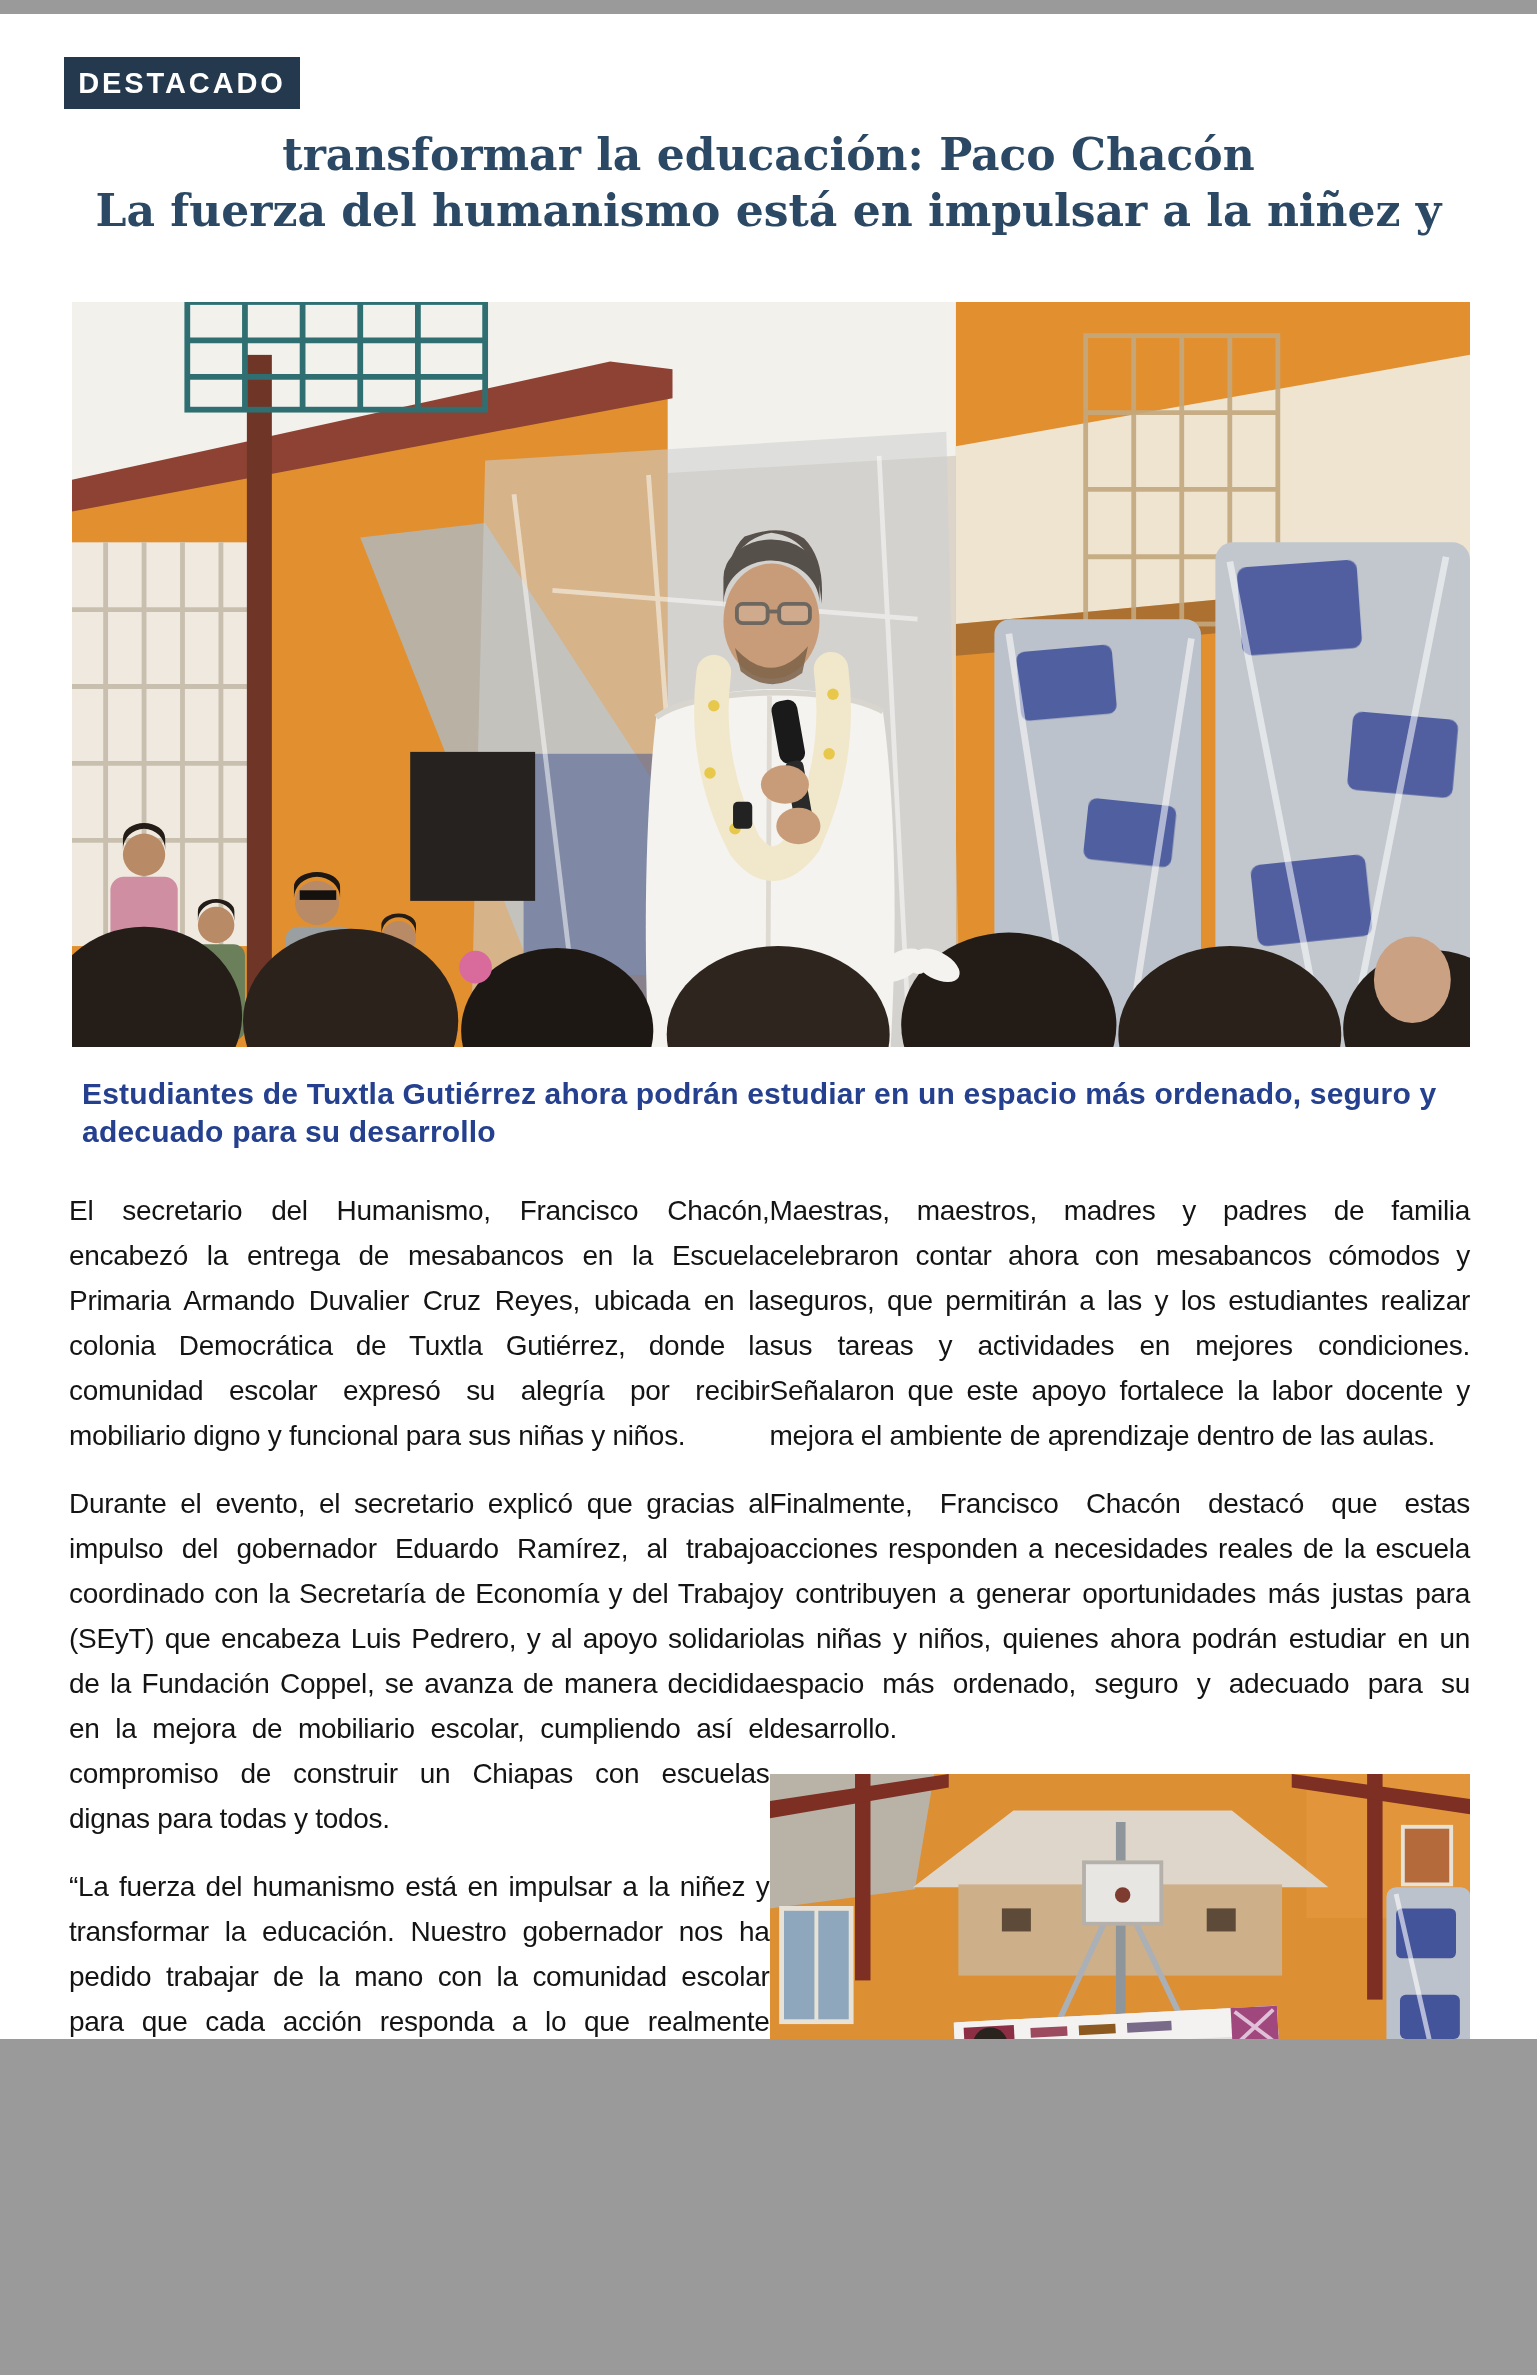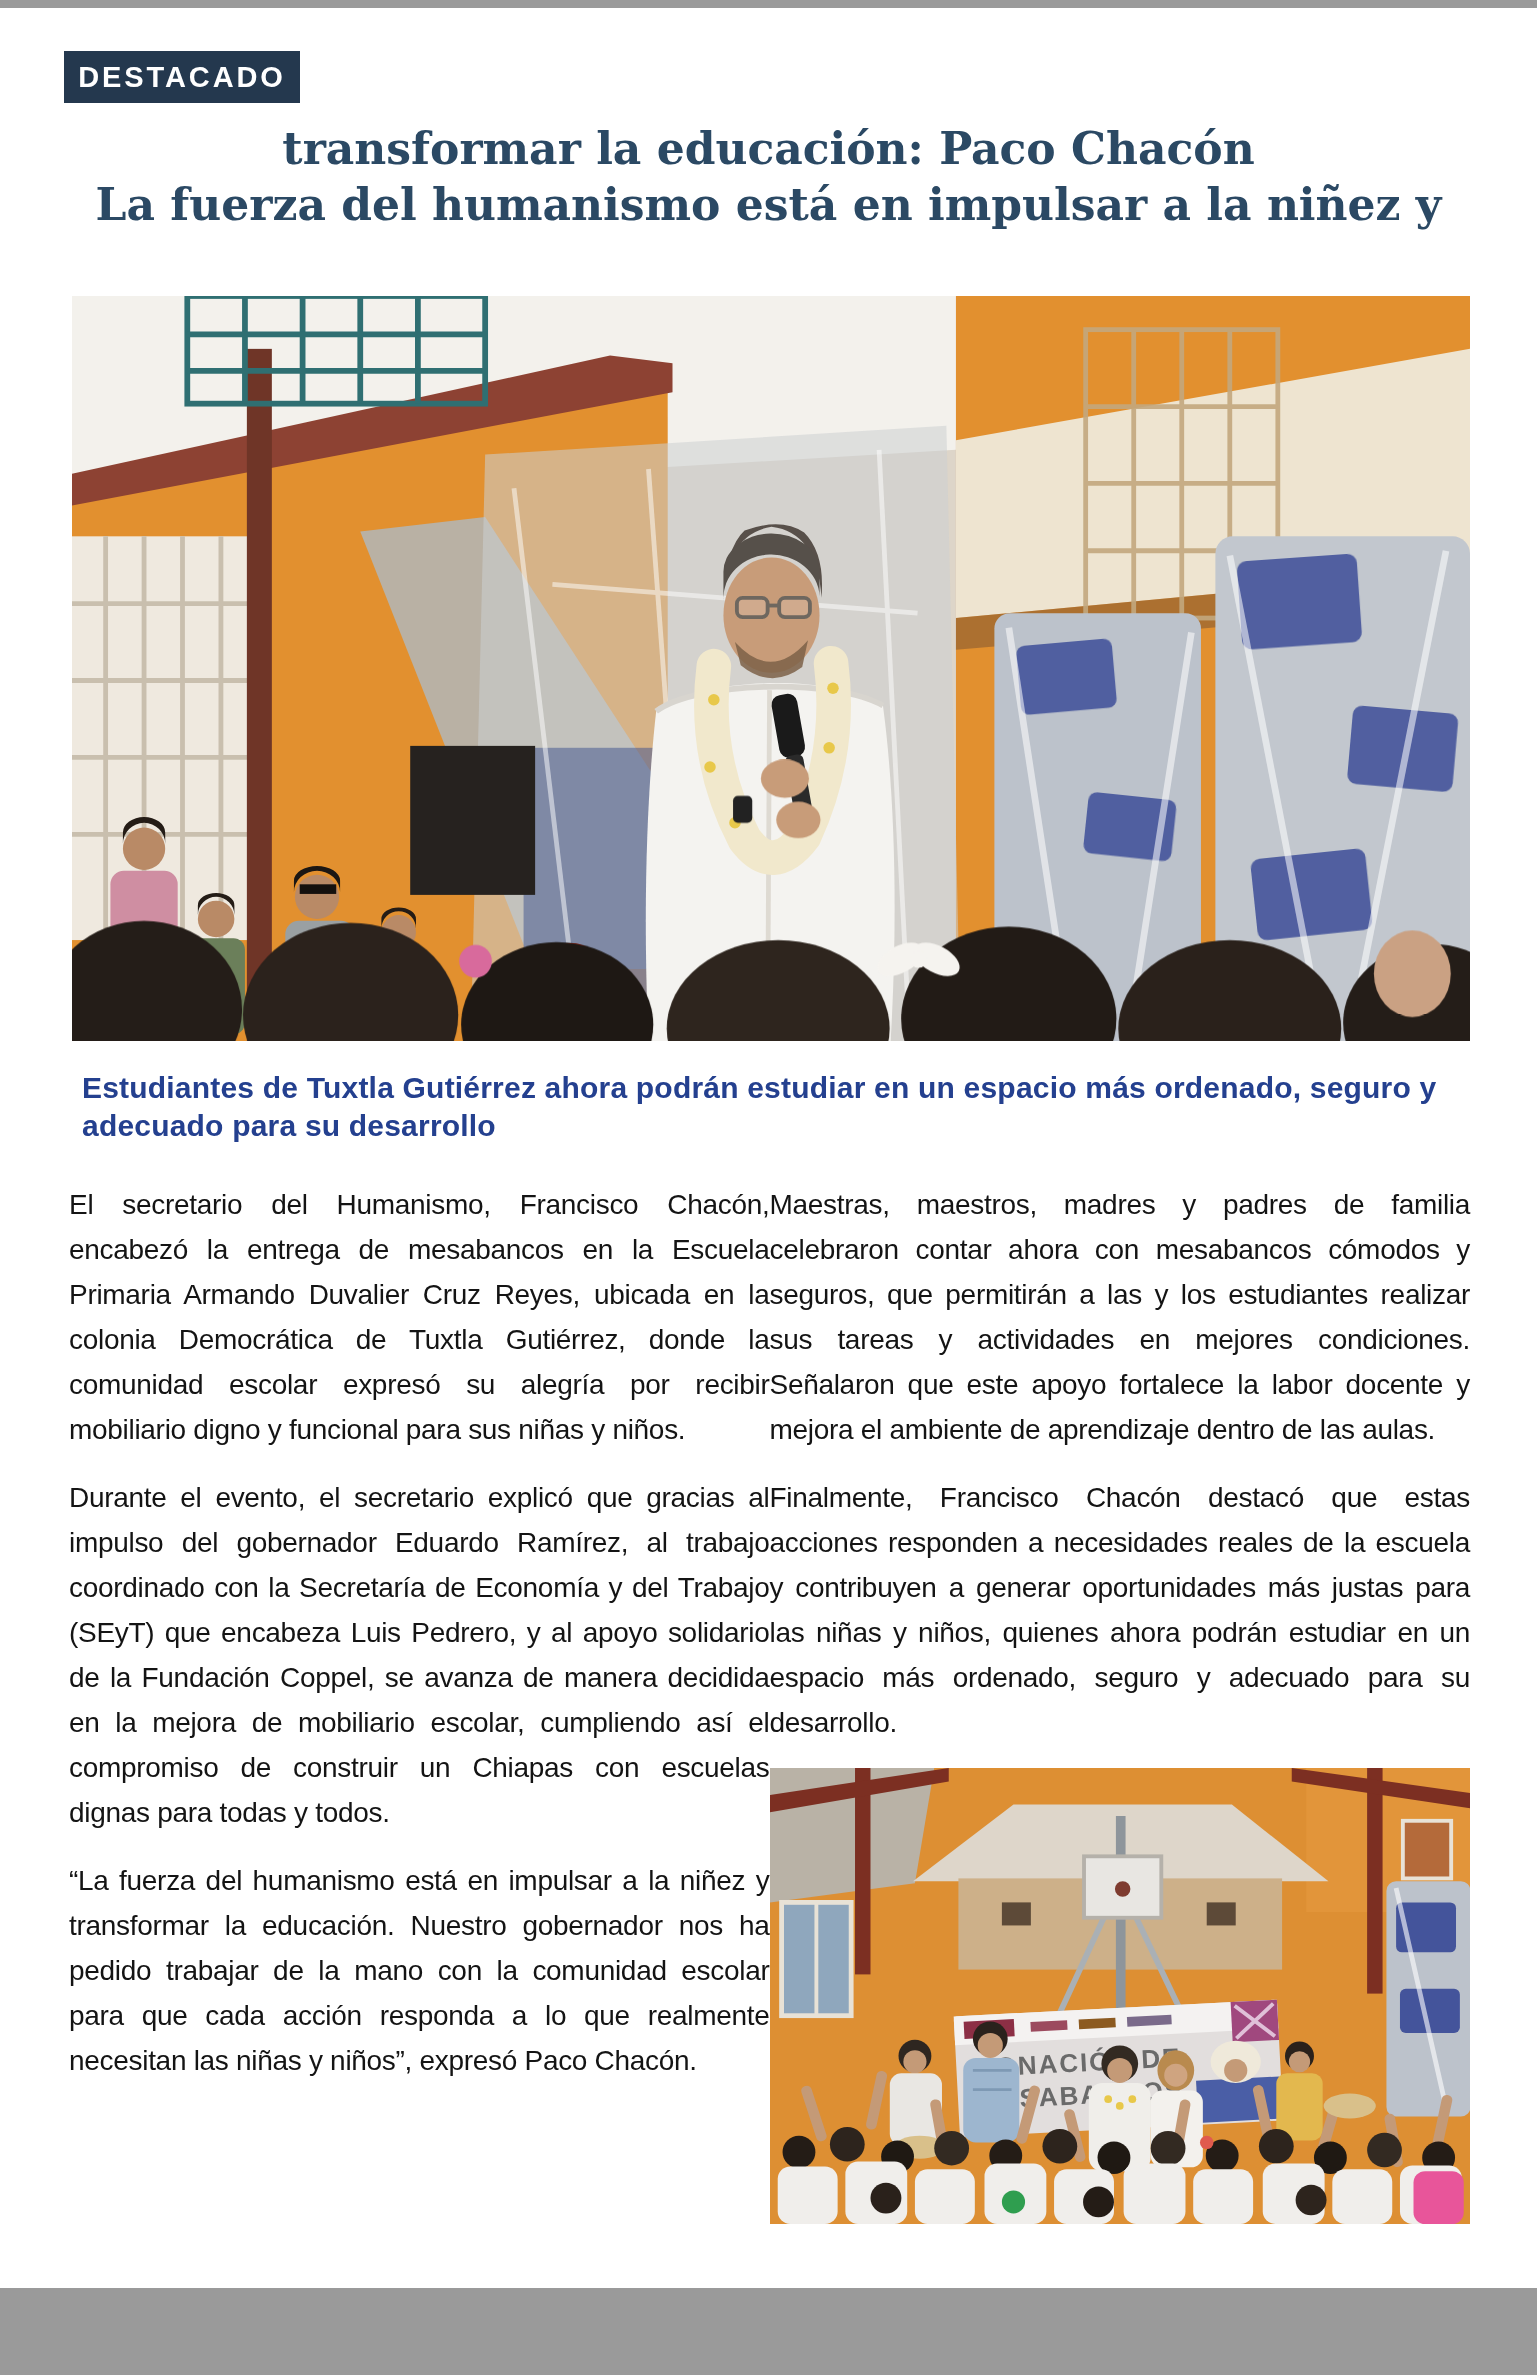--- a/index.html
+++ b/index.html
@@ -1,17 +1,17 @@
 <!DOCTYPE html>
 <html><head>
 <meta charset="utf-8">
 <style>
   html,body{margin:0;padding:0;background:#9a9a9a;}
   .page{
-    position:relative;width:1537px;height:2280px;margin:8px auto;
+    position:relative;width:1537px;height:2025px;margin:14px auto;
     background:#ffffff;overflow:hidden;
     font-family:"Liberation Sans", sans-serif;
   }
   .badge{
     position:absolute;left:64px;top:43px;width:236px;height:52px;
     background:#24384e;color:#fff;font-weight:bold;font-size:29px;
     line-height:52px;text-align:center;letter-spacing:2.9px;
   }
   .headline{
     position:absolute;left:38px;right:38px;top:113px;text-align:center;

